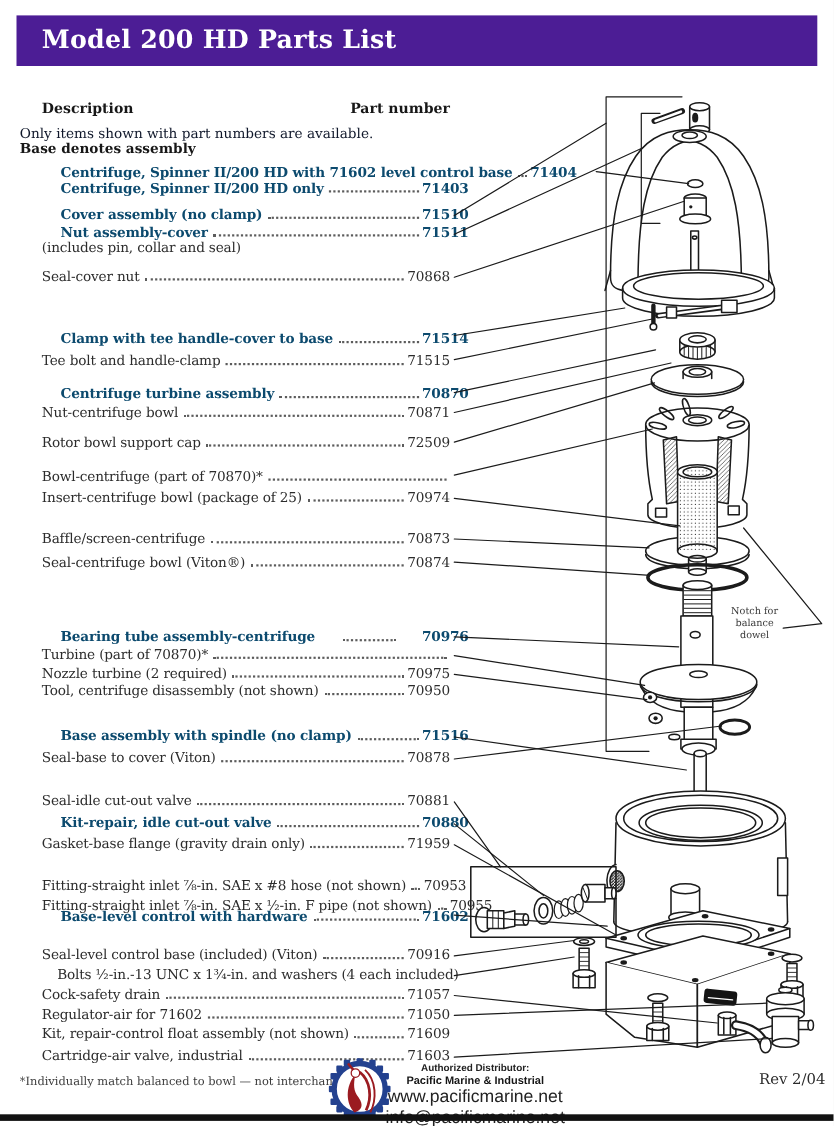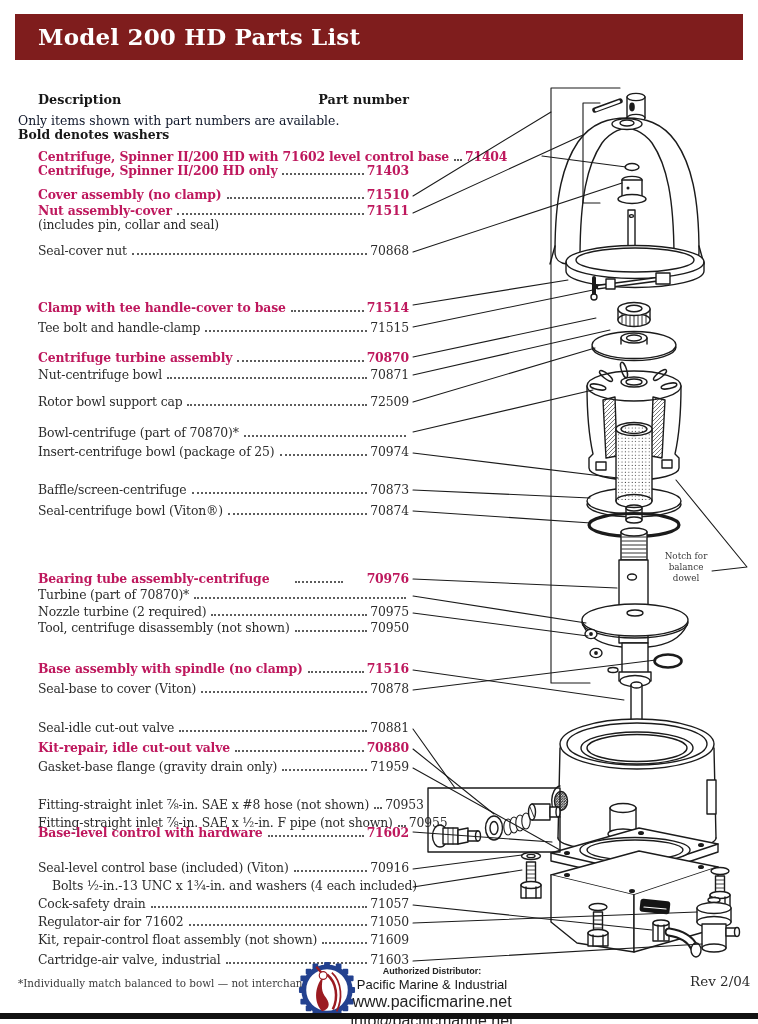--- a/index.html
+++ b/index.html
@@ -1,38 +1,38 @@
 <!DOCTYPE html>
 <html><head>
 <meta charset="utf-8">
 <style>
   html,body{margin:0;padding:0;background:#ffffff;}
   .page{position:relative;width:758px;height:1024px;background:#fff;overflow:hidden;
         font-family:"DejaVu Serif",serif;outline:1px solid #e7e7e4;}
-  .title-bar{position:absolute;left:15px;top:14px;width:728px;height:46px;background:#7f1d1d;}
+  .title-bar{position:absolute;left:15px;top:14px;width:728px;height:46px;background:#4c1d95;}
   .title-bar h1{margin:0;padding-left:23px;line-height:46px;font-size:23px;font-weight:bold;
         color:#ffffff;font-family:"DejaVu Serif",serif;letter-spacing:.2px;}
   .note{position:absolute;left:18px;font-size:12.4px;color:#0f172a;white-space:nowrap;}
   .note.bold{font-weight:bold;color:#171717;}
   .prow{position:absolute;display:flex;align-items:flex-end;width:371px;left:38px;
         font-size:12.4px;color:#2c2c2c;white-space:nowrap;letter-spacing:-0.15px;}
-  .prow.bold{font-weight:bold;color:#be185d;}
+  .prow.bold{font-weight:bold;color:#0c4a6e;margin-left:17px;}
   .prow.ind{padding-left:14px;}
   .prow .pdesc{flex:0 0 auto;}
   .prow .pdots{flex:1 1 auto;min-width:8px;border-bottom:2px dotted #5c5c5c;margin:0 3px 3px 5px;}
   .prow .pnum{flex:0 0 auto;}
   .hdr{position:absolute;left:38px;top:92px;width:371px;display:flex;justify-content:space-between;
         font-size:12.8px;font-weight:bold;color:#171717;}
   .notch-label{position:absolute;left:658px;top:551px;width:56px;font-size:8.8px;line-height:11px;
         color:#3a3a3a;text-align:center;}
   .footnote{position:absolute;left:18px;top:977px;font-size:10.4px;color:#3c3c3c;}
   .footer-text{position:absolute;left:346px;top:966px;width:172px;text-align:center;
         font-family:"Liberation Sans",sans-serif;color:#222;}
   .footer-text .lbl{font-size:9px;font-weight:bold;}
-  .footer-text .name{font-size:13px;font-weight:normal;color:#161616;margin-top:1px;}
+  .footer-text .name{font-size:10px;font-weight:bold;color:#161616;margin-top:1px;}
   .footer-text .url{font-size:16px;margin-top:1px;}
   .rev{position:absolute;left:690px;top:973px;font-size:13.5px;color:#2b2b2b;}
   .bottom-bar{position:absolute;left:0;top:1013px;width:758px;height:6px;background:#121212;}
   .logo{position:absolute;left:298px;top:961px;width:58px;height:58px;}
   svg{display:block;}
   .diagram{position:absolute;left:410px;top:80px;width:348px;height:944px;}
 </style>
 </head>
 <body>
 
@@ -40,21 +40,21 @@
 
   <div class="title-bar">
     <h1>Model 200 HD Parts List</h1>
   </div>
 
   <div class="hdr">
     <span>Description</span>
     <span>Part number</span>
   </div>
   <div class="note" style="top:113px">Only items shown with part numbers are available.</div>
-  <div class="note bold" style="top:127px">Bold denotes washers</div>
+  <div class="note bold" style="top:127px">Base denotes assembly</div>
 
   <div>
       <div class="prow bold" style="top: 149px;">
         <span class="pdesc">Centrifuge, Spinner II/200 HD with 71602 level control base</span>
         <span class="pdots"></span>
         <span class="pnum">71404</span>
       </div>
       <div class="prow bold" style="top: 163px;">
         <span class="pdesc">Centrifuge, Spinner II/200 HD only</span>
         <span class="pdots"></span>

